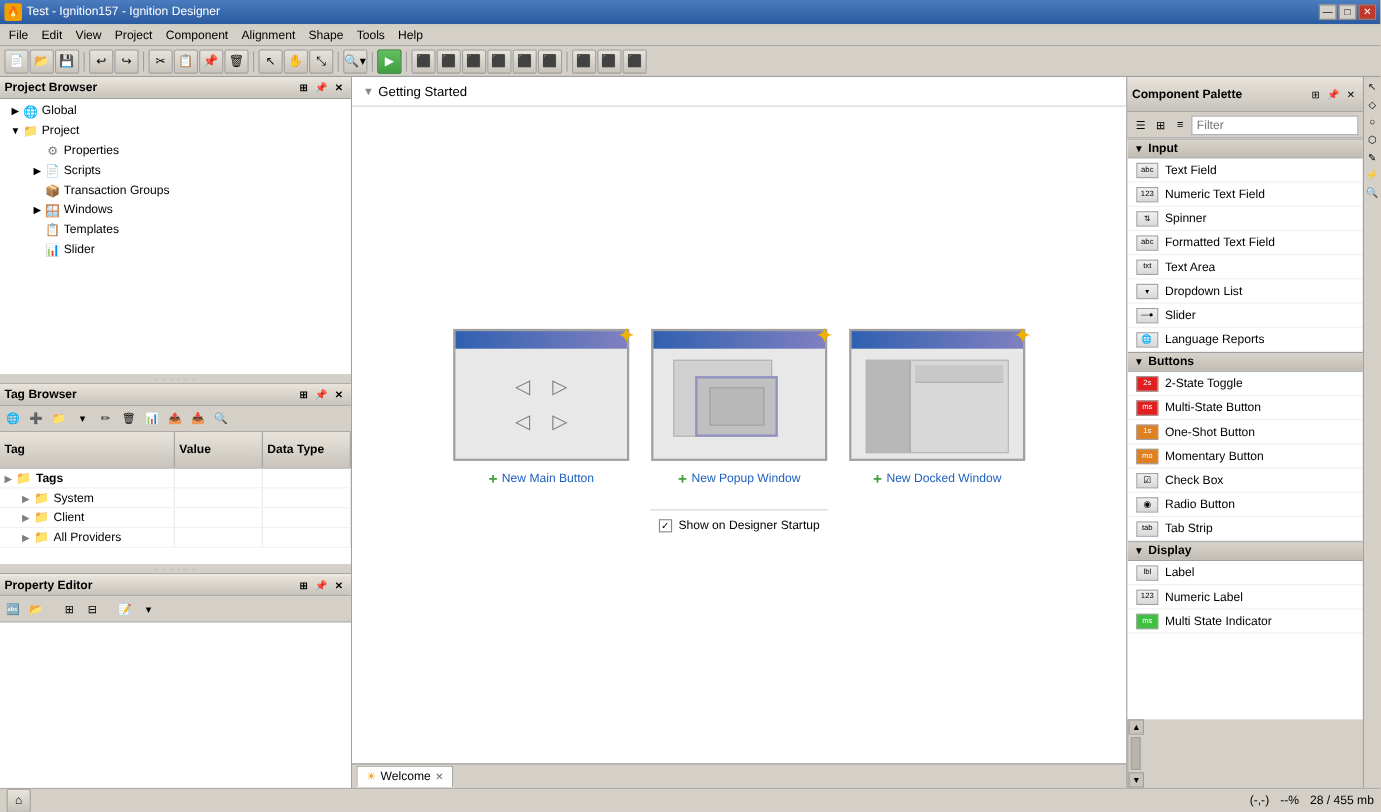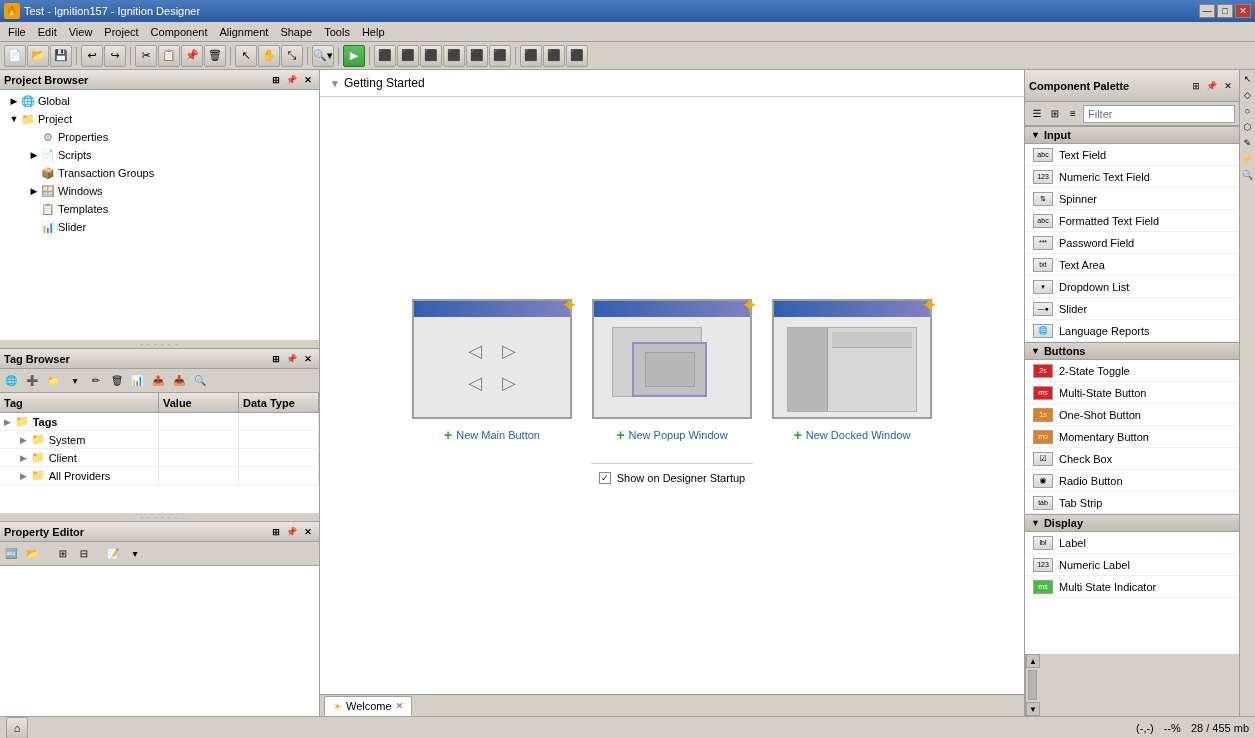--- a/index.html
+++ b/index.html
@@ -53,21 +53,21 @@
     .icon-window { color: #4080c0; }
     .icon-template { color: #8040c0; }
     .icon-report { color: #c04080; }
     .resize-handle { height: 8px; background: #d4d0c8; display: flex; align-items: center; justify-content: center; cursor: ns-resize; }
     .resize-dots { color: #888; font-size: 8px; letter-spacing: 1px; }
 
     
     .tag-browser { flex: 1; display: flex; flex-direction: column; background: white; border-top: 1px solid #a0a0a0; }
     .tag-toolbar { height: 24px; background: #d4d0c8; border-bottom: 1px solid #a0a0a0; display: flex; align-items: center; padding: 0 2px; gap: 1px; }
     .tag-tb-btn { width: 20px; height: 18px; display: flex; align-items: center; justify-content: center; font-size: 10px; cursor: pointer; border: 1px solid transparent; background: transparent; }
-    .tag-table-header { display: grid; grid-template-columns: 1fr 80px 80px; background: linear-gradient(to bottom, #e8e4dc, #c8c4bc); border-bottom: 1px solid #a0a0a0; height: 20px; }
+    .tag-table-header { display: grid; grid-template-columns: 1fr 80px 80px; background: linear-gradient(to bottom, #e8e4dc, #c8c4bc); border-bottom: 1px solid #a0a0a0; height: 33px; }
     .tag-col { display: flex; align-items: center; padding: 0 4px; font-size: 11px; font-weight: bold; border-right: 1px solid #a0a0a0; }
     .tag-rows { flex: 1; overflow-y: auto; }
     .tag-row { display: grid; grid-template-columns: 1fr 80px 80px; border-bottom: 1px solid #f0f0f0; height: 18px; }
     .tag-cell { display: flex; align-items: center; padding: 0 4px; font-size: 11px; border-right: 1px solid #e8e8e8; }
 
     
     .property-editor { height: 195px; display: flex; flex-direction: column; background: white; border-top: 1px solid #a0a0a0; }
     .prop-toolbar { height: 24px; background: #d4d0c8; border-bottom: 1px solid #a0a0a0; display: flex; align-items: center; padding: 0 2px; gap: 1px; }
 
     
@@ -469,24 +469,20 @@
         </div>
         <div class="cp-item">
           <div class="cp-item-icon" style="font-size:7px;">⇅</div>
           <span>Spinner</span>
         </div>
         <div class="cp-item">
           <div class="cp-item-icon" style="font-size:7px;">abc</div>
           <span>Formatted Text Field</span>
         </div>
         <div class="cp-item">
-          <div class="cp-item-icon" style="font-size:7px;">***</div>
-          <span>Password Field</span>
-        </div>
-        <div class="cp-item">
           <div class="cp-item-icon" style="font-size:7px;">txt</div>
           <span>Text Area</span>
         </div>
         <div class="cp-item">
           <div class="cp-item-icon" style="font-size:7px;">▾</div>
           <span>Dropdown List</span>
         </div>
         <div class="cp-item">
           <div class="cp-item-icon" style="font-size:7px;">—●</div>
           <span>Slider</span>

